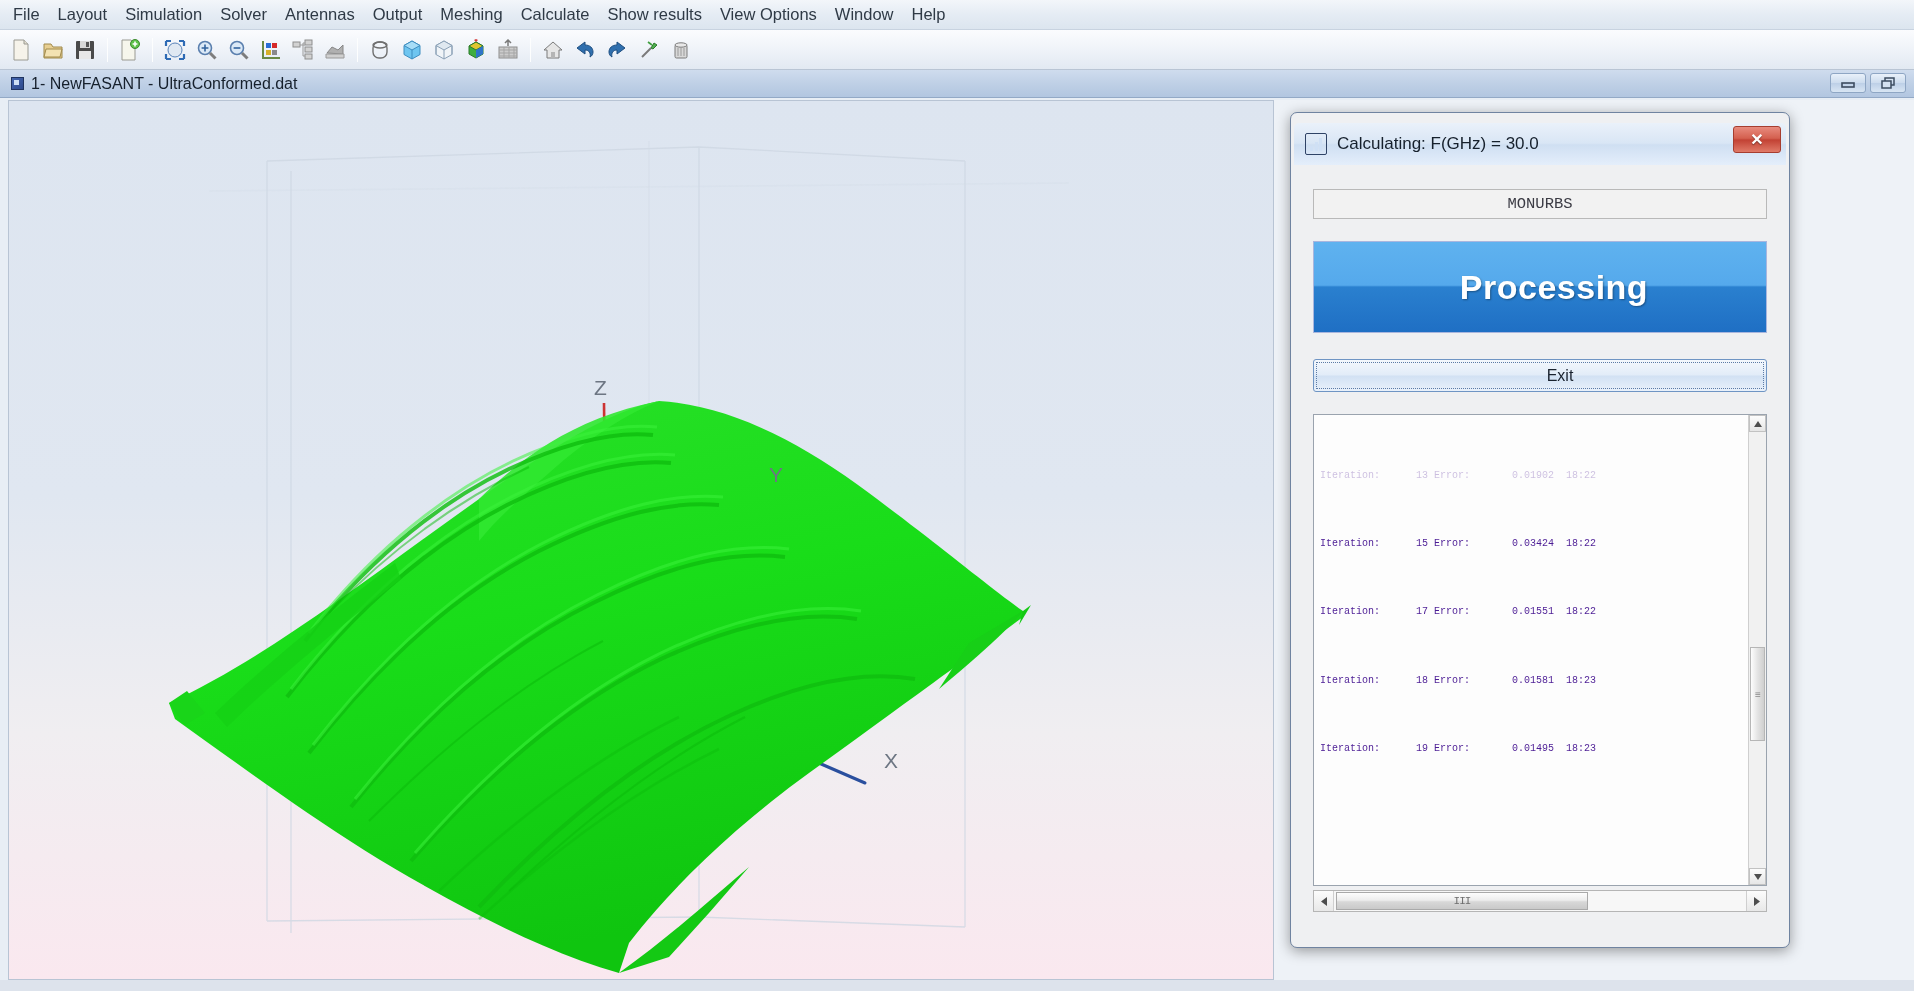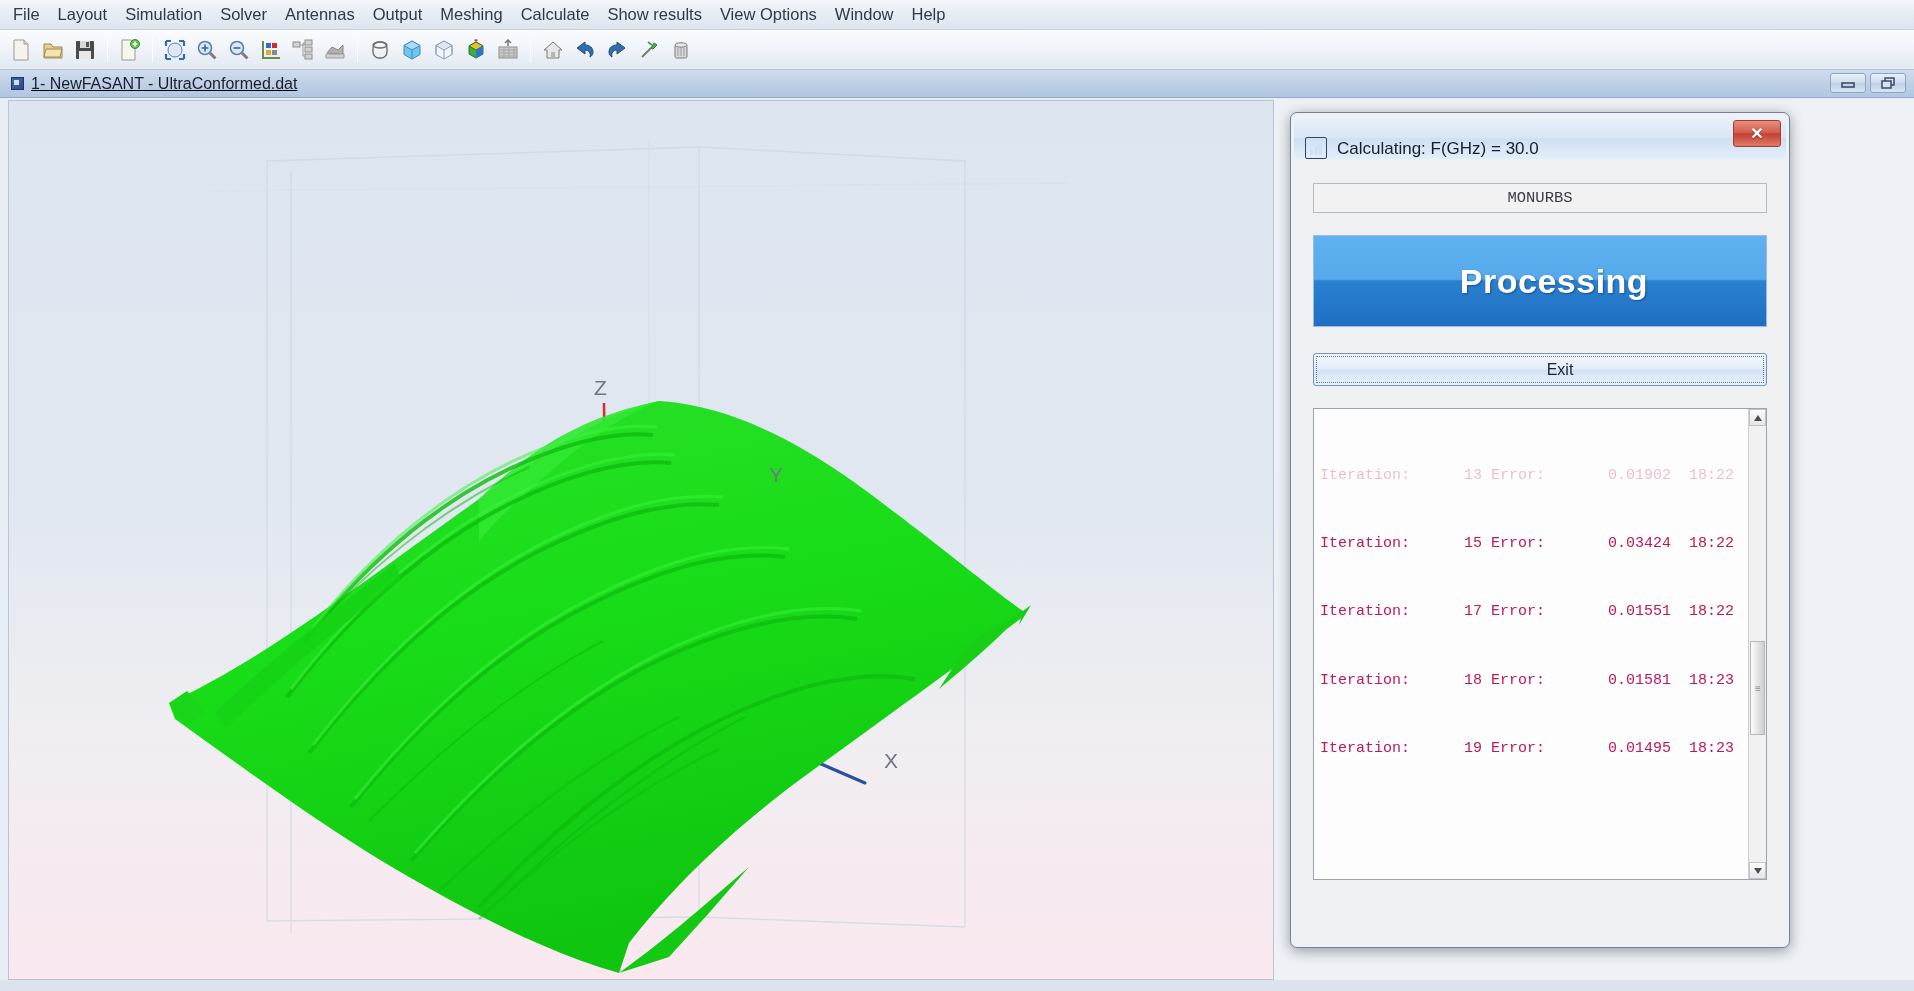--- a/index.html
+++ b/index.html
@@ -38,21 +38,21 @@
   .tbsep {
     width: 1px; height: 24px; margin: 0 6px;
     background: #c0cbd8; border-right: 1px solid #fdfefe;
   }
 
   
   .mdibar {
     position: absolute; left: 0; top: 70px; width: 1914px; height: 28px;
     background: linear-gradient(to bottom, #cfdcee 0%, #bfd0e6 50%, #b2c6e0 100%);
     border-bottom: 1px solid #93a9c6;
-    display: flex; align-items: center; text-decoration: underline;
+    display: flex; align-items: center;
   }
   .mdi-ico {
     width: 13px; height: 13px; margin-left: 11px; margin-right: 7px;
     background: linear-gradient(135deg, #4466b0, #2e4a8c);
     border: 1px solid #20345f; position: relative;
   }
   .mdi-ico::after {
     content: ""; position: absolute; left: 2px; top: 2px;
     width: 5px; height: 5px; background: #cfe0f5;
   }
@@ -82,24 +82,24 @@
 
   
   .dialog {
     position: absolute; left: 1290px; top: 112px; width: 500px; height: 836px;
     background: #eff0f2;
     border: 1px solid #6f83a0;
     border-radius: 7px;
     box-shadow: 0 3px 14px rgba(0,0,0,.38);
   }
   .dlg-titlebar {
-    height: 42px; margin: 4px 3px 0 3px;
+    height: 42px; margin: 10px 3px 0 3px;
     background: linear-gradient(to bottom, #eaf1fa 0%, #d9e6f5 48%, #cfdff2 52%, #e4eefb 100%);
     border-radius: 5px 5px 0 0;
-    display: flex; align-items: flex-end; position: relative;
+    display: flex; align-items: center; position: relative;
   }
   .dlg-appicon {
     width: 22px; height: 22px; margin-left: 11px; margin-right: 10px;
     background: linear-gradient(to bottom, #6d88b5, #3d5party 0%, #47618f 100%);
     border: 1px solid #2f4366; border-radius: 2px;
     display: flex; align-items: flex-end; justify-content: center;
     gap: 1.5px; padding-bottom: 3px; position: relative;
   }
   .dlg-appicon i { display: block; width: 3px; background: #cfe0f5; }
   .dlg-title { font-size: 17px; color: #16202c; }
@@ -149,23 +149,23 @@
     border: 1px dotted #5c7ba6;
   }
 
   
   .log-wrap {
     margin-top: 22px; height: 472px;
     border: 1px solid #9aa3ae; background: #fdfdfd;
     position: relative; display: flex;
   }
   .log-text {
-    flex: 1; overflow: hidden; padding: 10px 0 0 6px;
+    flex: 1; overflow: hidden; padding: 4px 0 0 6px;
     font-family: "Liberation Mono", monospace;
-    font-size: 15px; color: #be185d; line-height: 22.8px;
+    font-size: 10px; color: #4c1d95; line-height: 22.8px;
     white-space: pre;
   }
   .log-line { height: 22.8px; }
   .log-partial { opacity: .28; }
   .vscroll {
     width: 18px; background: #f1f1f1; border-left: 1px solid #cfcfcf;
     position: relative;
   }
   .vs-arrow {
     height: 17px; width: 100%;
@@ -550,17 +550,34 @@
             <div class="vs-grip">≡</div>
           </div>
           <div class="vs-arrow bottom">
             <svg width="8" height="6" viewBox="0 0 8 6">
                 <path d="M0 0 L8 0 L4 6 Z" fill="#4e4e4e"></path>
               </svg>
           </div>
         </div>
       </div>
 
+      <div class="hscroll-wrap">
+        <div class="hs-arrow">
+          <svg width="6" height="9" viewBox="0 0 6 9">
+              <path d="M6 0 L6 9 L0 4.5 Z" fill="#4e4e4e"></path>
+            </svg>
+        </div>
+        <div class="hs-track">
+          <div class="hs-thumb">
+            <span>III</span>
+          </div>
+        </div>
+        <div class="hs-arrow right">
+          <svg width="6" height="9" viewBox="0 0 6 9">
+              <path d="M0 0 L0 9 L6 4.5 Z" fill="#4e4e4e"></path>
+            </svg>
+        </div>
+      </div>
 
     </div>
   </div>
 
 </div>
 
 </body></html>

